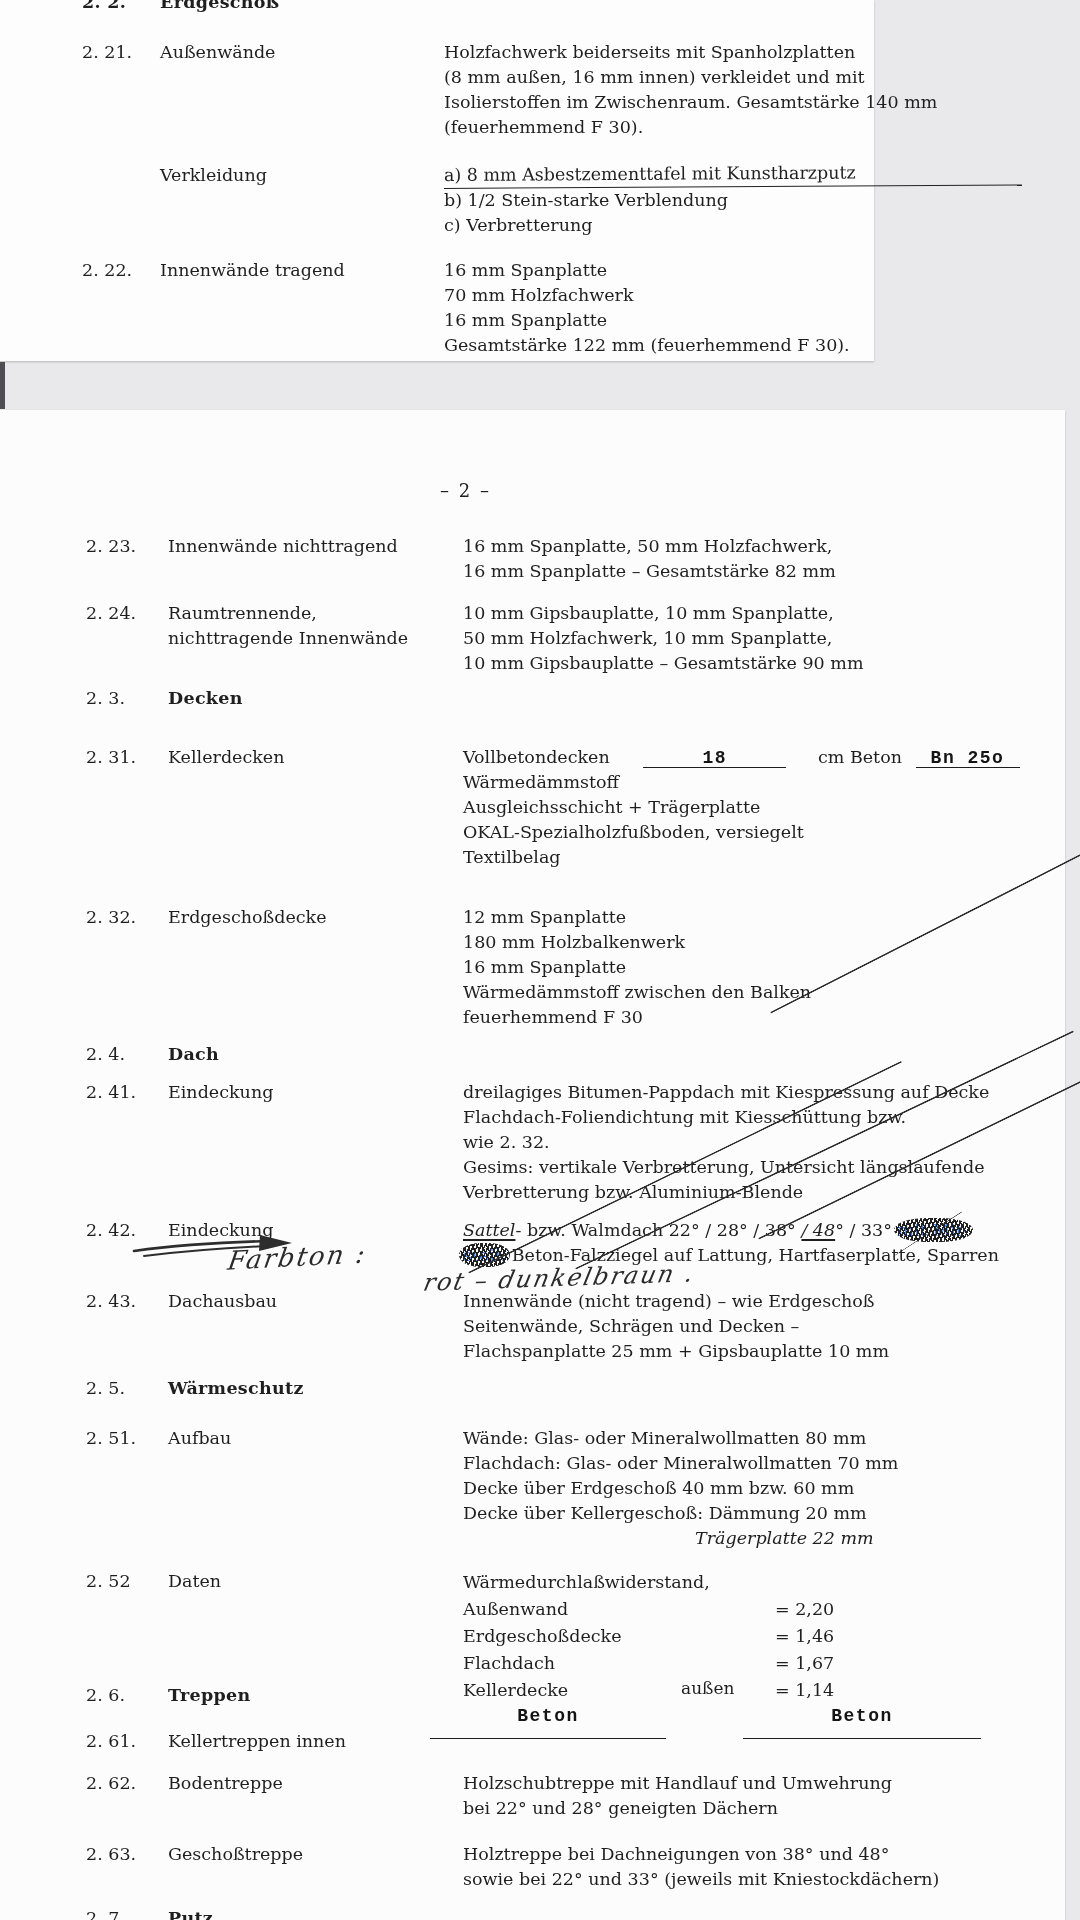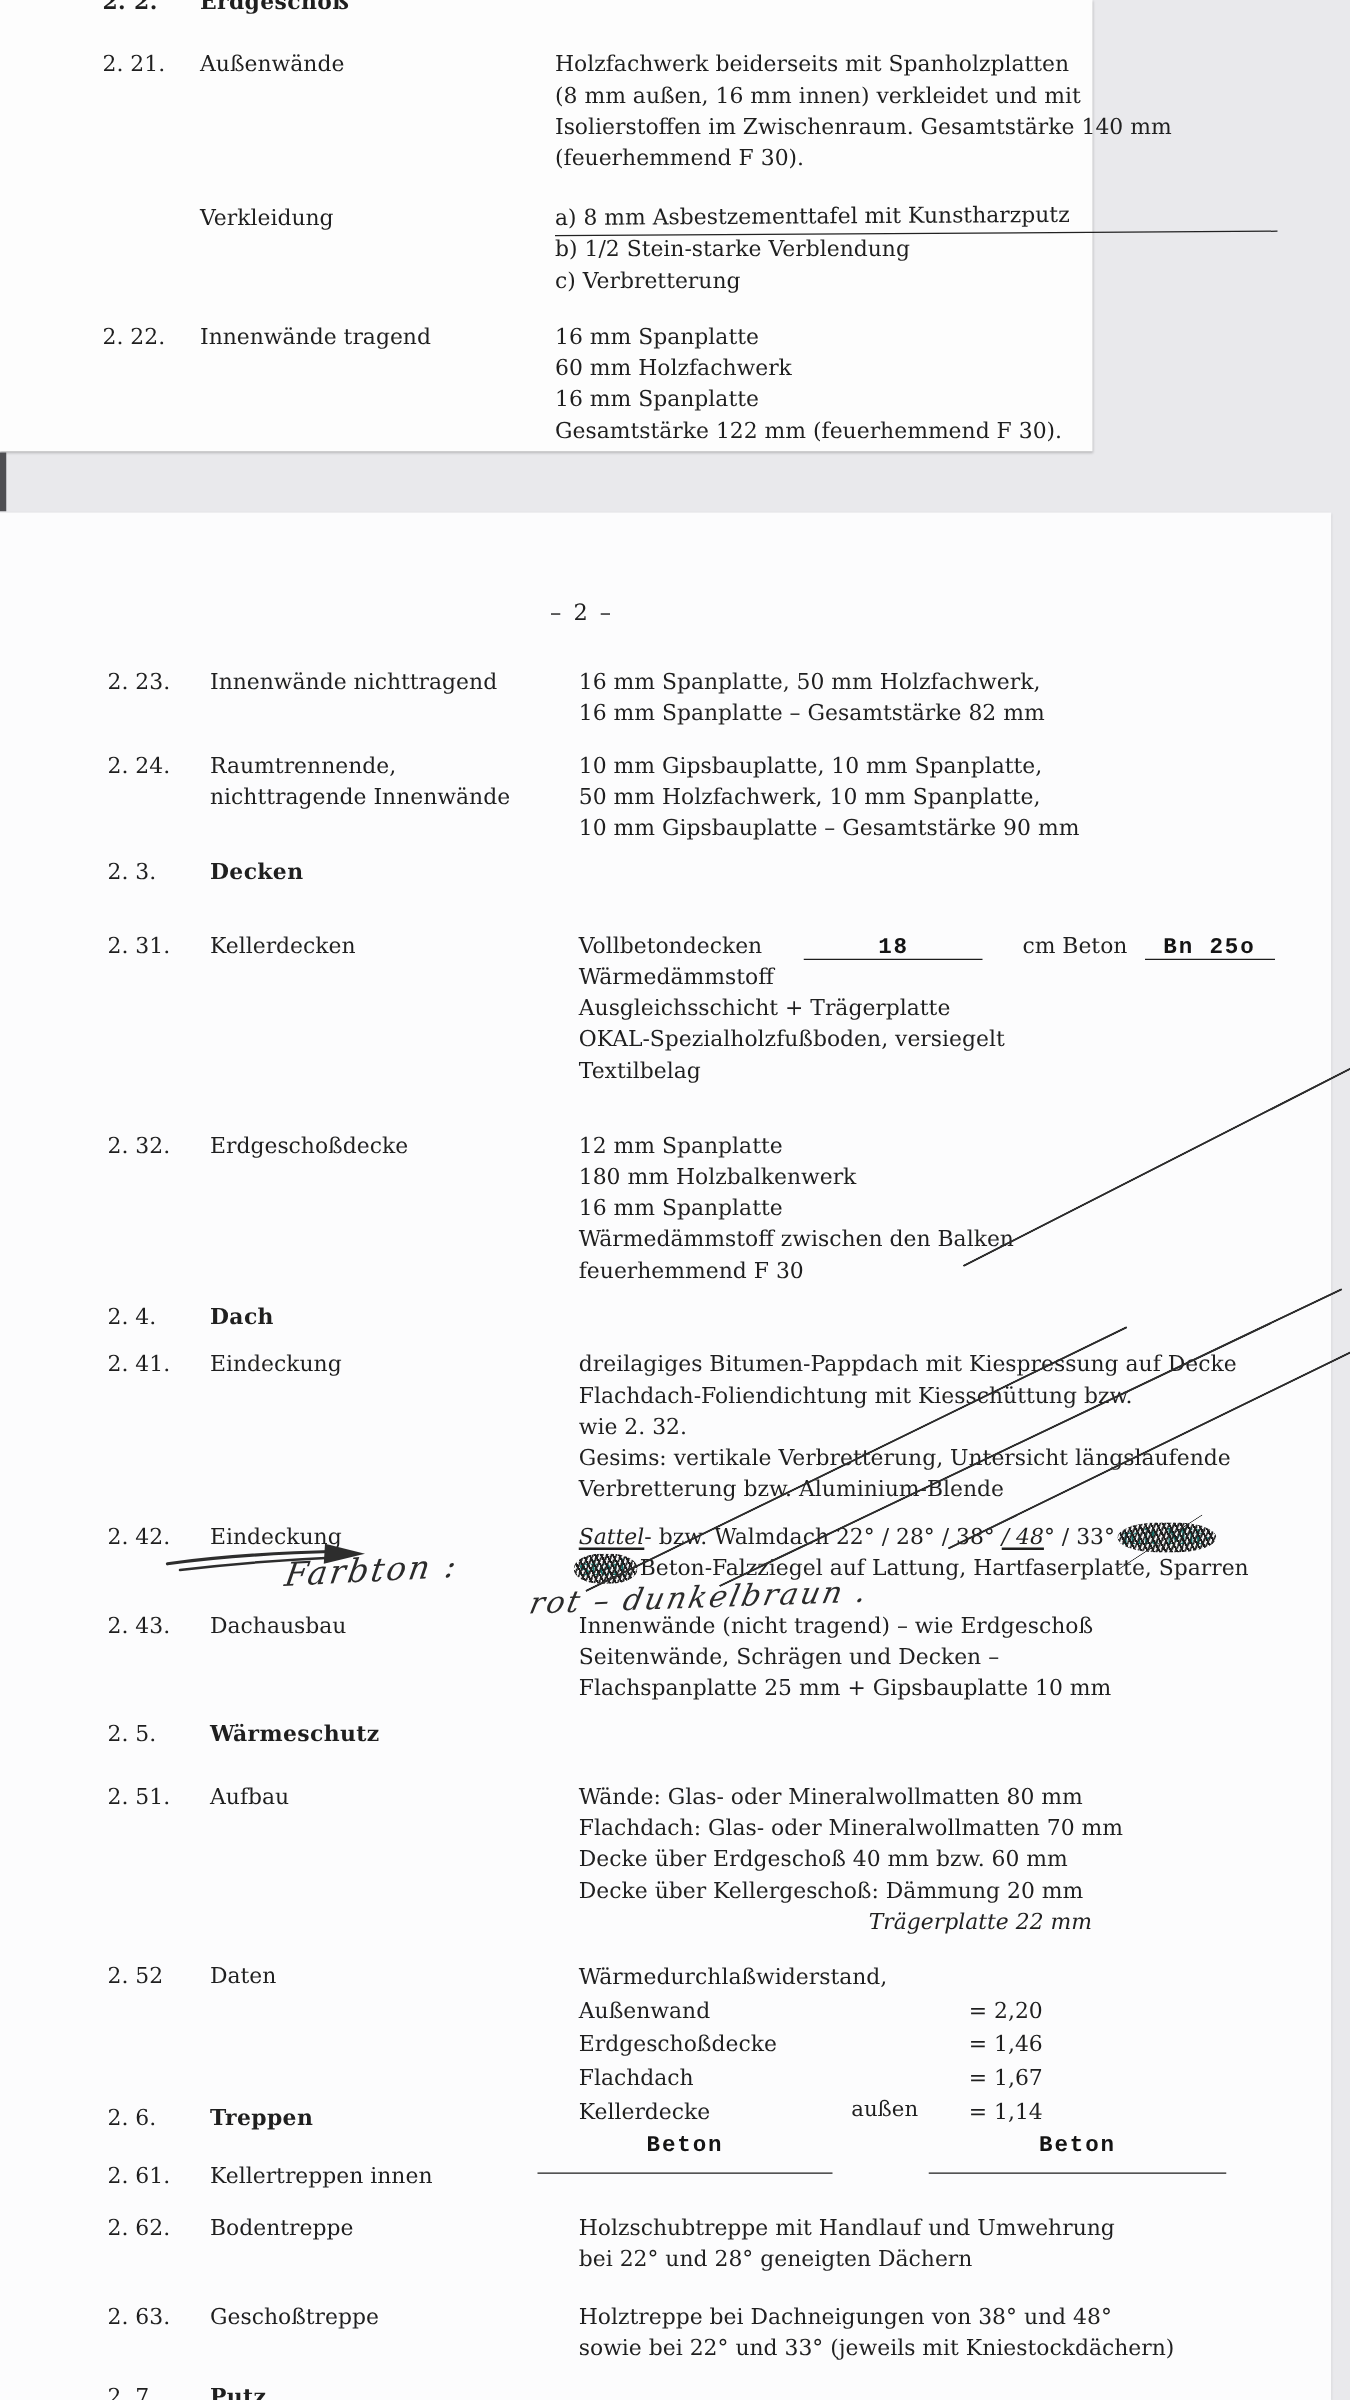--- a/index.html
+++ b/index.html
@@ -19,21 +19,21 @@
   .c{position:absolute;left:444px;top:0;right:36px;}
   #page2 .n{left:86px}
   #page2 .l{left:168px}
   #page2 .c{left:463px;right:28px}
   .line{height:25px;white-space:nowrap;}
   .bold{font-weight:bold;letter-spacing:.3px;}
   .u{text-decoration:underline;text-underline-offset:3px;text-decoration-thickness:1.5px;font-style:italic;}
   .ua{display:inline-block;border-bottom:1.7px solid #222;padding-right:10px;transform:rotate(-.35deg);transform-origin:0 100%;}
   .blank{display:inline-block;border-bottom:1.8px solid #1d1d1d;text-align:center;height:22px;vertical-align:baseline;}
   .typed{font-family:"Liberation Mono","DejaVu Sans Mono",monospace;font-weight:bold;font-size:18px;letter-spacing:1.5px;color:#141414;}
-  .scribble{position:relative;display:inline-block;color:#0f766e;text-align:right;}
+  .scribble{position:relative;display:inline-block;color:#3b82f6;text-align:right;}
   .scribble::before{content:"";position:absolute;left:-4px;right:-4px;top:0;bottom:1px;
     background:
       repeating-linear-gradient(115deg,#232323 0 1.6px,transparent 1.6px 3.4px),
       repeating-linear-gradient(62deg,#1a1a1a 0 1.5px,transparent 1.5px 4.2px);
     border-radius:45% / 55%;}
   .strike{position:absolute;height:0;border-top:2px solid #2e2e2e;transform-origin:0 0;border-radius:2px;}
   .hand{position:absolute;font-style:italic;font-size:26px;letter-spacing:2px;color:#2b2b2b;white-space:nowrap;
     transform:rotate(-3deg) skewX(-12deg);}
   .hand2{font-size:24px;transform:rotate(-2deg) skewX(-14deg);}
   .kv .k{display:inline-block;width:312px;}
@@ -69,21 +69,21 @@
       <div class="line">b) 1/2 Stein-starke Verblendung</div>
       <div class="line">c) Verbretterung</div>
     </div>
   </div>
 
   <div class="sec" style="top:258px">
     <span class="n">2. 22.</span>
     <span class="l">Innenwände tragend</span>
     <div class="c">
       <div class="line">16 mm Spanplatte</div>
-      <div class="line">60 mm Holzfachwerk</div>
+      <div class="line">70 mm Holzfachwerk</div>
       <div class="line">16 mm Spanplatte</div>
       <div class="line">Gesamtstärke 122 mm (feuerhemmend F 30).</div>
     </div>
   </div>
 </div>
 
 <div id="gap-mark"></div>
 
 <div class="page" id="page2">
 

